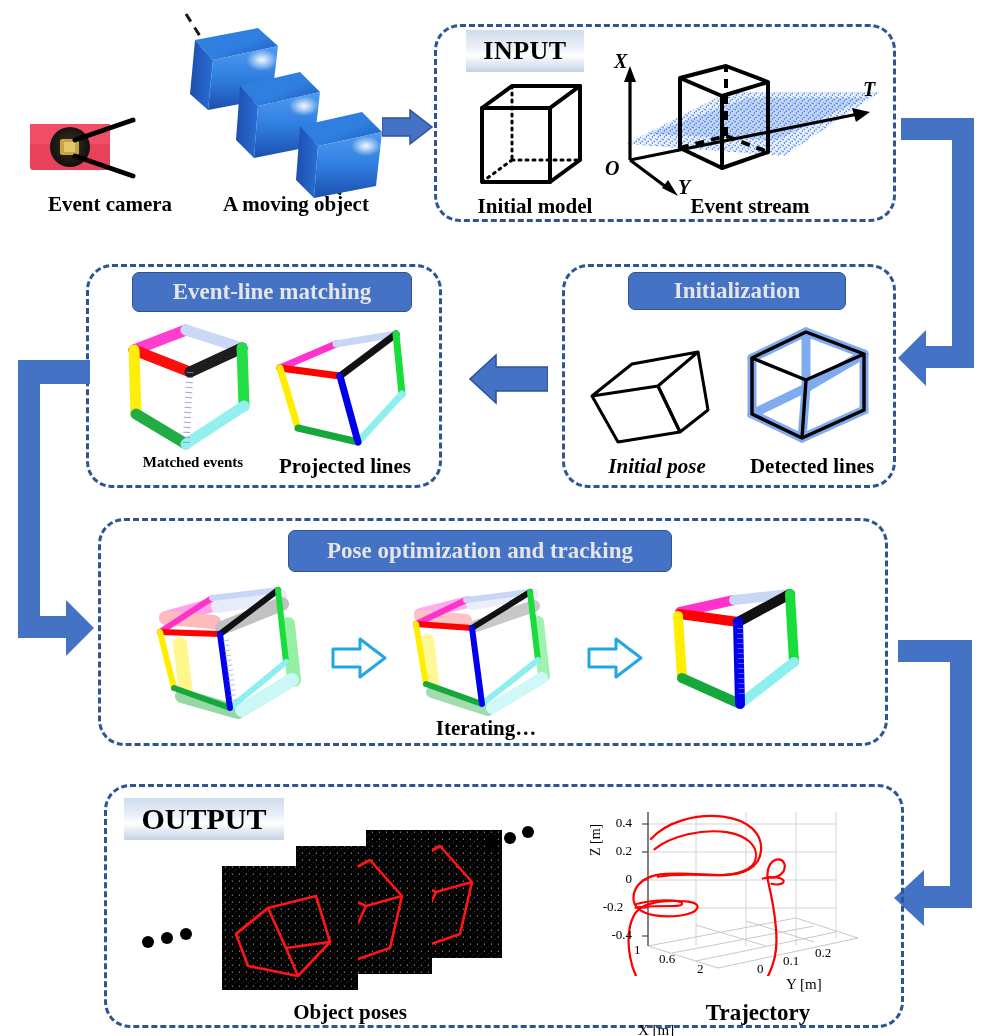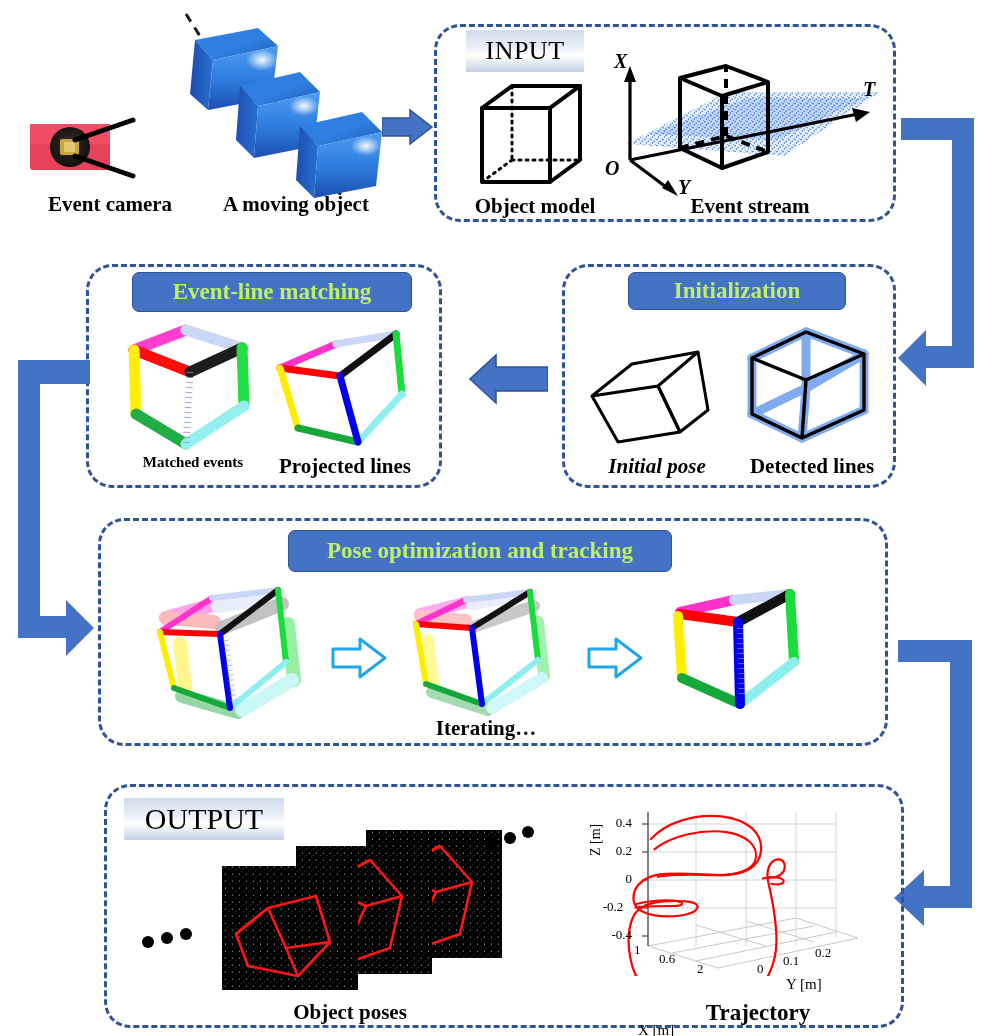--- a/index.html
+++ b/index.html
@@ -3,24 +3,24 @@
 <meta charset="utf-8">
 <style>
   html,body{margin:0;padding:0;background:#ffffff;}
   body{width:981px;height:1036px;position:relative;overflow:hidden;
        font-family:"Liberation Serif", serif;}
   .abs{position:absolute;}
   
   .panel{position:absolute;border:3px dashed #2e5496;border-radius:26px;box-sizing:border-box;background:transparent;}
   
   .pill{position:absolute;background:#4472c4;border:1.5px solid #2e5496;border-radius:7px;
-        color:#bef264;font-weight:bold;text-align:center;display:flex;align-items:center;justify-content:center;
+        color:#e5e5e5;font-weight:bold;text-align:center;display:flex;align-items:center;justify-content:center;
         font-family:"Liberation Serif", serif;}
   
-  .tag{position:absolute;color:#000;font-weight:normal;text-align:right;
+  .tag{position:absolute;color:#000;font-weight:bold;text-align:right;
        display:flex;align-items:center;justify-content:center;
        background:linear-gradient(180deg,#cfdcec 0%,#e9eff7 40%,#ffffff 60%,#c3d2e6 100%);
        font-family:"Liberation Serif", serif;}
   
   .cap{position:absolute;color:#000;font-weight:bold;text-align:center;
        font-family:"Liberation Serif", serif;white-space:nowrap;}
   svg{display:block;}
   .nosel{user-select:none;}
 </style>
 </head>
@@ -156,21 +156,21 @@
     <path d="M72,100 L118,88 L160,104" stroke="#000" stroke-width="4" stroke-dasharray="9 7" fill="none"></path>
     <path d="M118,88 L118,18" stroke="#000" stroke-width="4" stroke-dasharray="9 7" fill="none"></path>
   </svg>
 </div>
 
 <div class="cap" style="left:614px;top:50px;font-size:20px;font-style:italic;">X</div>
 <div class="cap" style="left:605px;top:157px;font-size:20px;font-style:italic;">O</div>
 <div class="cap" style="left:678px;top:176px;font-size:20px;font-style:italic;">Y</div>
 <div class="cap" style="left:863px;top:78px;font-size:20px;font-style:italic;">T</div>
 
-<div class="cap" style="left:450px;top:194px;width:170px;font-size:21px;">Object model</div>
+<div class="cap" style="left:450px;top:194px;width:170px;font-size:21px;">Initial model</div>
 <div class="cap" style="left:660px;top:194px;width:180px;font-size:21px;">Event stream</div>
 
 <div class="abs" style="left:896px;top:118px;">
   <svg width="85" height="270" viewBox="0 0 85 270">
     <polygon points="5,0 78,0 78,250 30,250 30,268 2,240 30,212 30,228 56,228 56,22 5,22" fill="#4472c4"></polygon>
   </svg>
 </div>
 
 <div class="panel" style="left:562px;top:264px;width:334px;height:224px;"></div>
 

